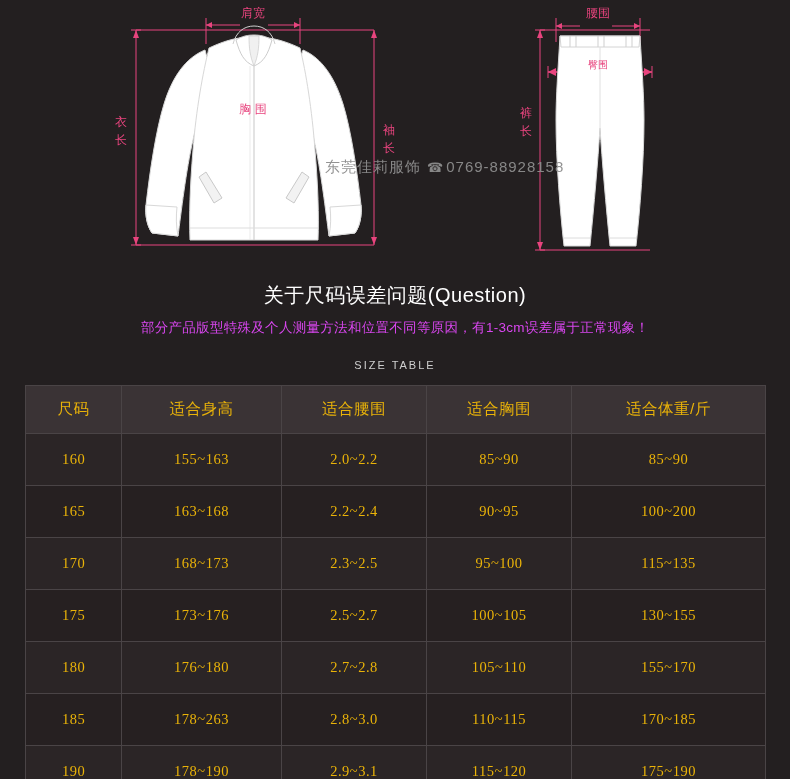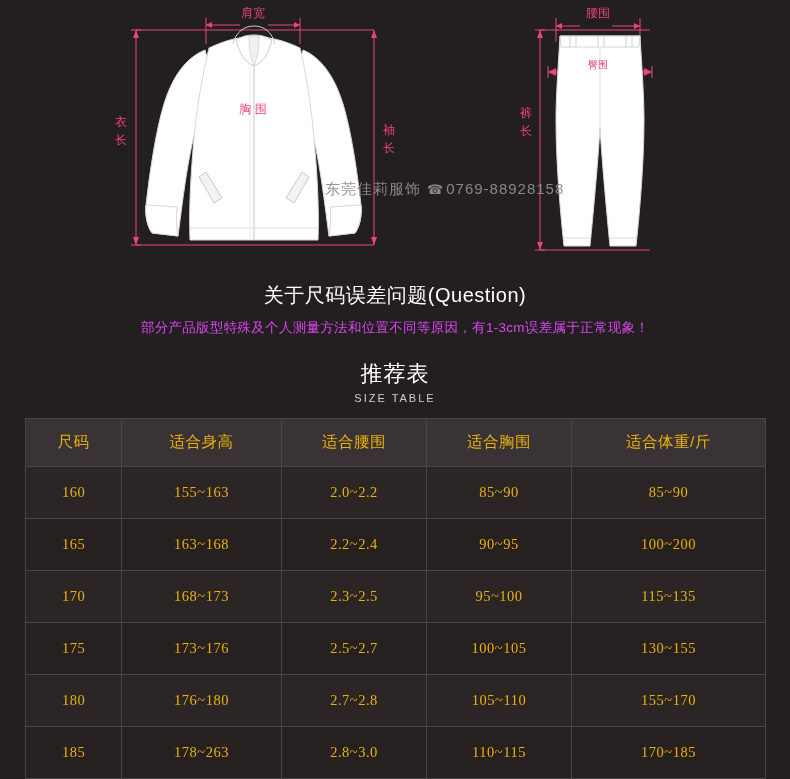--- a/index.html
+++ b/index.html
@@ -26,21 +26,21 @@
     position: relative;
     width: 790px;
     height: 272px;
   }
   .diagram svg {
     display: block;
   }
   .watermark {
     position: absolute;
     left: 325px;
-    top: 180px;
+    top: 158px;
     font-family: "Liberation Sans", sans-serif;
     font-size: 15px;
     color: #8d8d8d;
     letter-spacing: 1px;
     white-space: nowrap;
     opacity: 0.95;
   }
   .watermark .phone-ico {
     font-size: 13px;
     margin: 0 2px 0 6px;
@@ -267,21 +267,20 @@
       <span>东莞佳莉服饰</span><span class="phone-ico">☎</span><span>0769-88928158</span>
     </div>
   </div>
 
   <div class="question">
     <h2>关于尺码误差问题(Question)</h2>
     <p>部分产品版型特殊及个人测量方法和位置不同等原因，有1-3cm误差属于正常现象！</p>
   </div>
 
   <div class="table-heading">
-    <div class="cn">推荐表</div>
     <div class="en">SIZE TABLE</div>
   </div>
 
   <div class="table-wrap">
     <table class="size-table">
       <colgroup>
         <col class="c0">
           <col class="c1">
           <col class="c2">
           <col class="c3">

